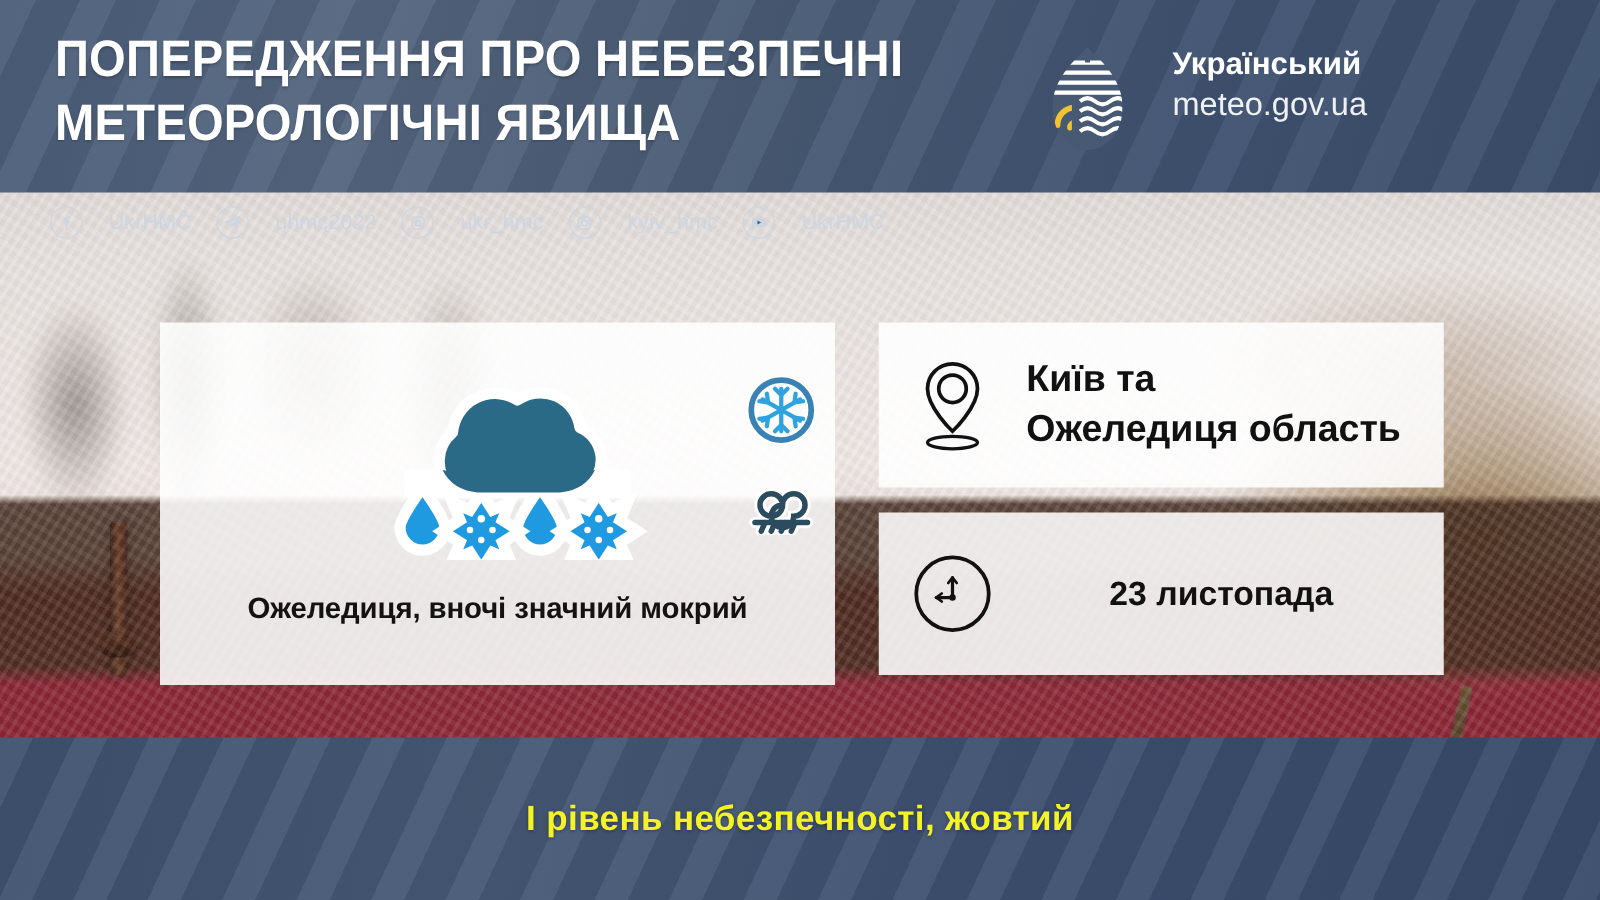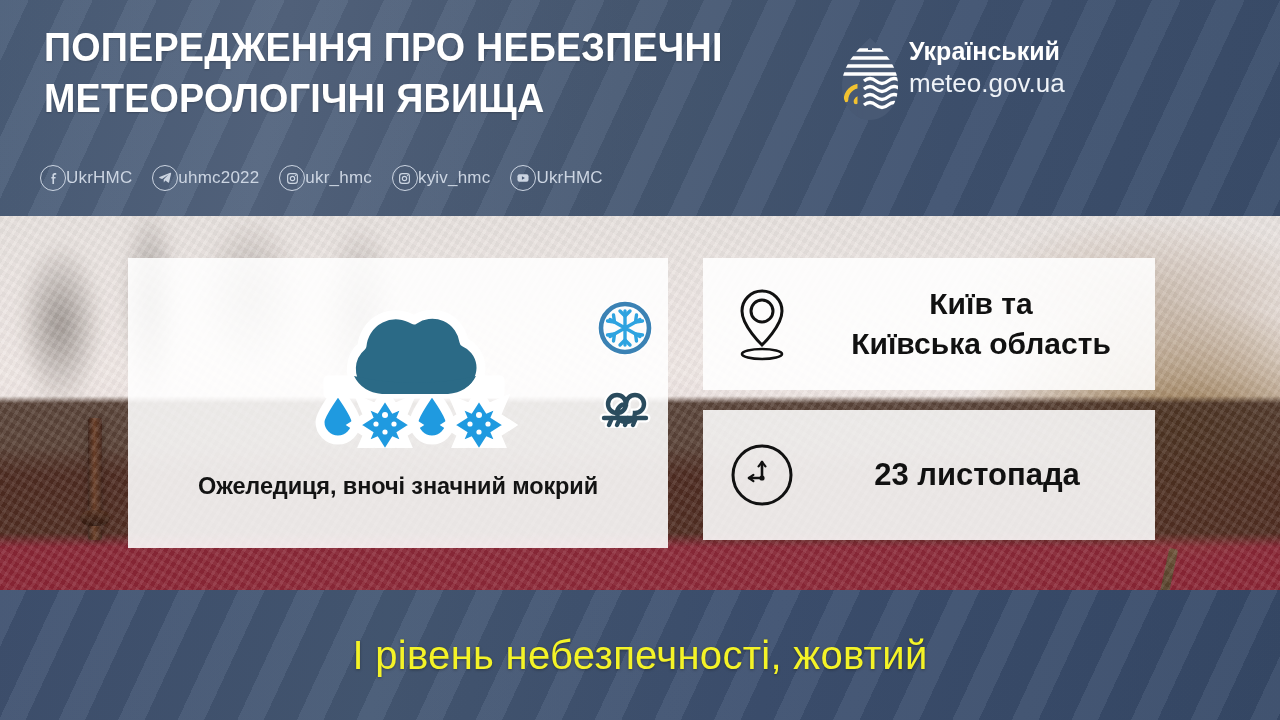--- a/index.html
+++ b/index.html
@@ -78,21 +78,21 @@
     width: 9px; height: 70px;
     background: linear-gradient(to bottom, #6b5136, #4a3724);
     transform: rotate(12deg);
     border-radius: 3px;
   }
 
   
   .header {
     position: absolute;
     left: 0; top: 0;
-    width: 1280px; height: 216px;
+    width: 1280px; height: 154px;
     background:
       repeating-linear-gradient(115deg, rgba(255,255,255,0.045) 0 26px, rgba(0,0,0,0.05) 26px 58px),
       linear-gradient(100deg, #4b5e79 0%, #54657f 22%, #485a74 48%, #3f5270 74%, #3b4e6c 100%);
   }
   .title {
     position: absolute;
     left: 44px; top: 22px;
     width: 780px;
     color: #ffffff;
     font-size: 41px;
@@ -108,38 +108,38 @@
   .socials {
     position: absolute;
     left: 40px; top: 165px;
     display: flex;
     align-items: center;
     gap: 9px;
     color: #ccd5e2;
     font-size: 17px;
     white-space: nowrap;
   }
-  .social { display: flex; align-items: center; gap: 0; margin-right: 11px; }
+  .social { display: flex; align-items: center; gap: 21px; margin-right: 11px; }
   .social .ring {
     width: 24px; height: 24px;
     border: 1.6px solid #ccd5e2;
     border-radius: 50%;
     display: flex; align-items: center; justify-content: center;
     flex: 0 0 auto;
   }
   .social .ring svg { display: block; }
   .social .handle { letter-spacing: .2px; }
 
   
   .logo-wrap {
     position: absolute;
     left: 838px; top: 36px;
     display: flex;
     align-items: flex-start;
-    gap: 7px;
+    gap: 36px;
   }
   .logo-mark { width: 64px; height: 86px; flex: 0 0 auto; }
   .logo-text {
     color: #ffffff;
     font-size: 25px;
     line-height: 30px;
     font-weight: 700;
   }
   .logo-site {
     color: #eef2f7;
@@ -190,52 +190,52 @@
     font-size: 23.5px;
     line-height: 32px;
     font-weight: 700;
     letter-spacing: -.1px;
   }
 
   
   .pin-box { width: 118px; display: flex; justify-content: center; flex: 0 0 auto; }
   .region-text {
     flex: 1;
-    text-align: center;
+    text-align: left;
     color: #111111;
     font-size: 30px;
     line-height: 40px;
     font-weight: 700;
     padding-right: 14px;
   }
   .date-text {
     flex: 1;
     text-align: center;
     color: #111111;
-    font-size: 31px;
+    font-size: 27px;
     font-weight: 700;
     padding-right: 22px;
   }
 
   
   .footer {
     position: absolute;
     left: 0; top: 590px;
     width: 1280px; height: 130px;
     background:
       repeating-linear-gradient(115deg, rgba(255,255,255,0.05) 0 24px, rgba(0,0,0,0.05) 24px 54px),
       linear-gradient(100deg, #3f5170 0%, #455874 30%, #3d5070 60%, #374a68 100%);
     display: flex;
     align-items: center;
     justify-content: center;
   }
   .level-text {
     color: #f4f327;
-    font-size: 40px;
-    font-weight: 400;
+    font-size: 28px;
+    font-weight: 700;
     letter-spacing: .3px;
     text-shadow: 0 1px 3px rgba(0,0,0,.35);
   }
 </style>
 </head>
 <body>
 
 <div id="poster">
 
   <div class="photo">
@@ -412,21 +412,21 @@
   <div class="panel panel-region">
     <div class="pin-box">
       <svg width="56" height="78" viewBox="0 0 56 78">
         <path d="M28 6 a20 20 0 0 1 20 20 c0 15 -20 34 -20 34 c0 0 -20 -19 -20 -34 a20 20 0 0 1 20 -20z" fill="none" stroke="#111111" stroke-width="3"></path>
         <circle cx="28" cy="26" r="11" fill="none" stroke="#111111" stroke-width="3"></circle>
         <ellipse cx="28" cy="69" rx="20" ry="5" fill="none" stroke="#111111" stroke-width="2.6"></ellipse>
       </svg>
     </div>
     <div class="region-text">
       <div>Київ та</div>
-      <div>Київська область</div>
+      <div>Ожеледиця область</div>
     </div>
   </div>
 
   <div class="panel panel-date">
     <div class="pin-box">
       <svg width="66" height="66" viewBox="0 0 66 66">
         <circle cx="33" cy="33" r="29" fill="none" stroke="#111111" stroke-width="3"></circle>
         <path d="M33 36 V20" stroke="#111111" stroke-width="2.6" stroke-linecap="round"></path>
         <path d="M33 20 l-3.4 4.4 M33 20 l3.4 4.4" stroke="#111111" stroke-width="2.2" stroke-linecap="round"></path>
         <path d="M33 36 H20" stroke="#111111" stroke-width="2.6" stroke-linecap="round"></path>

